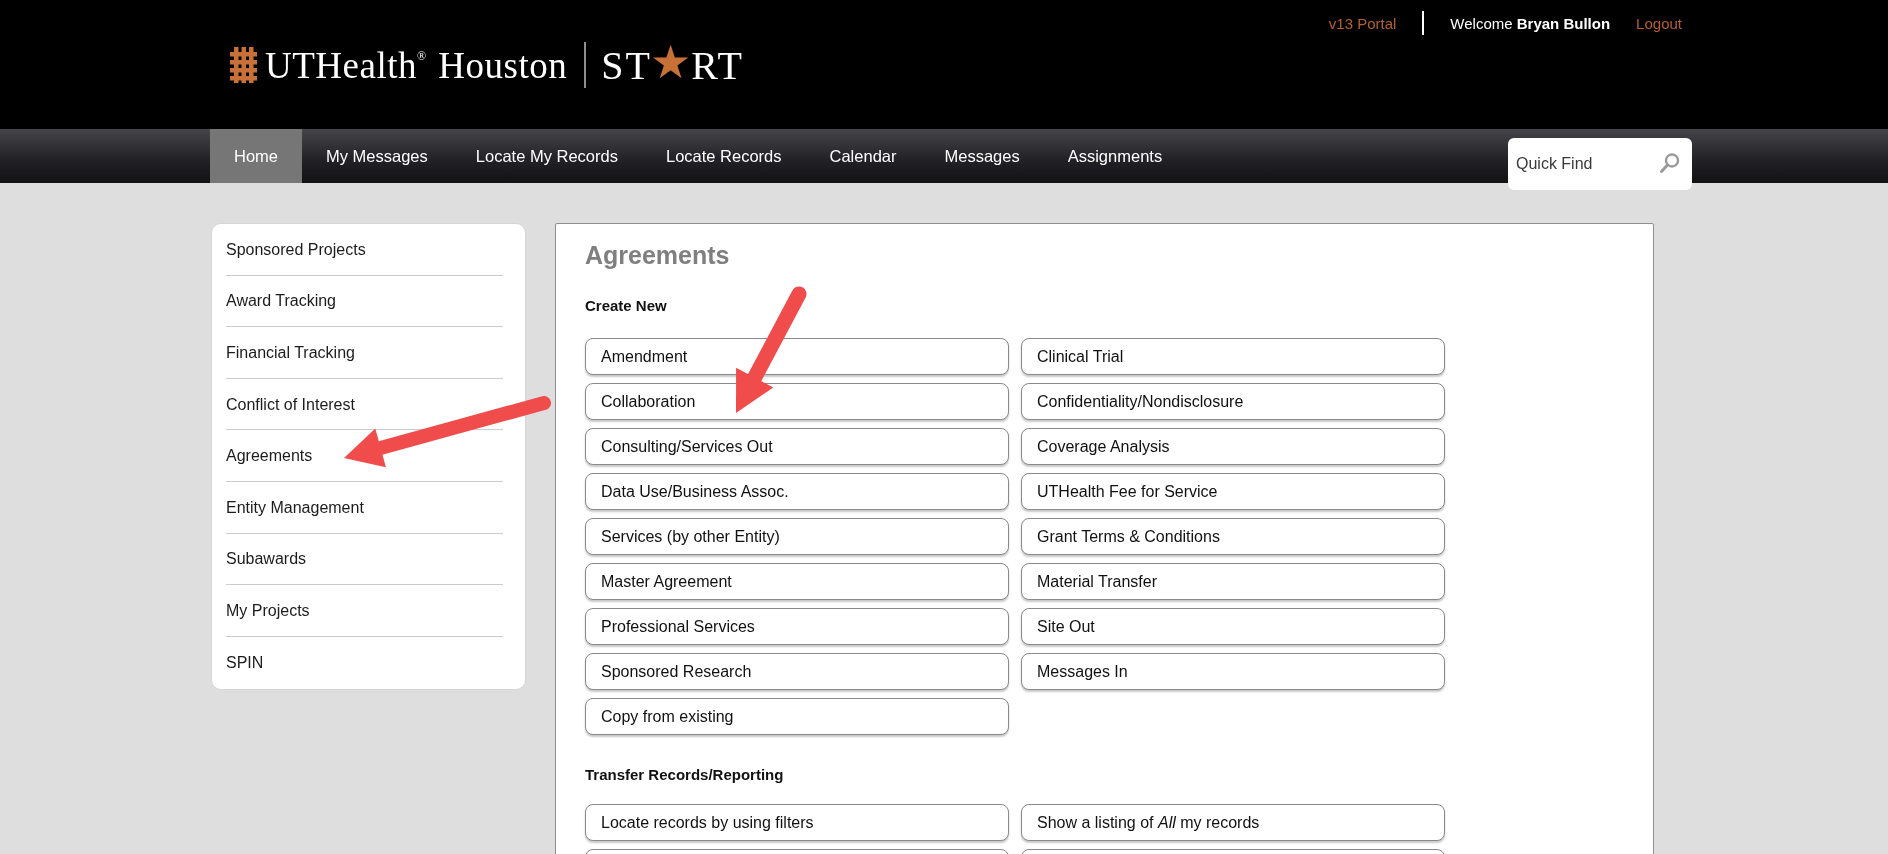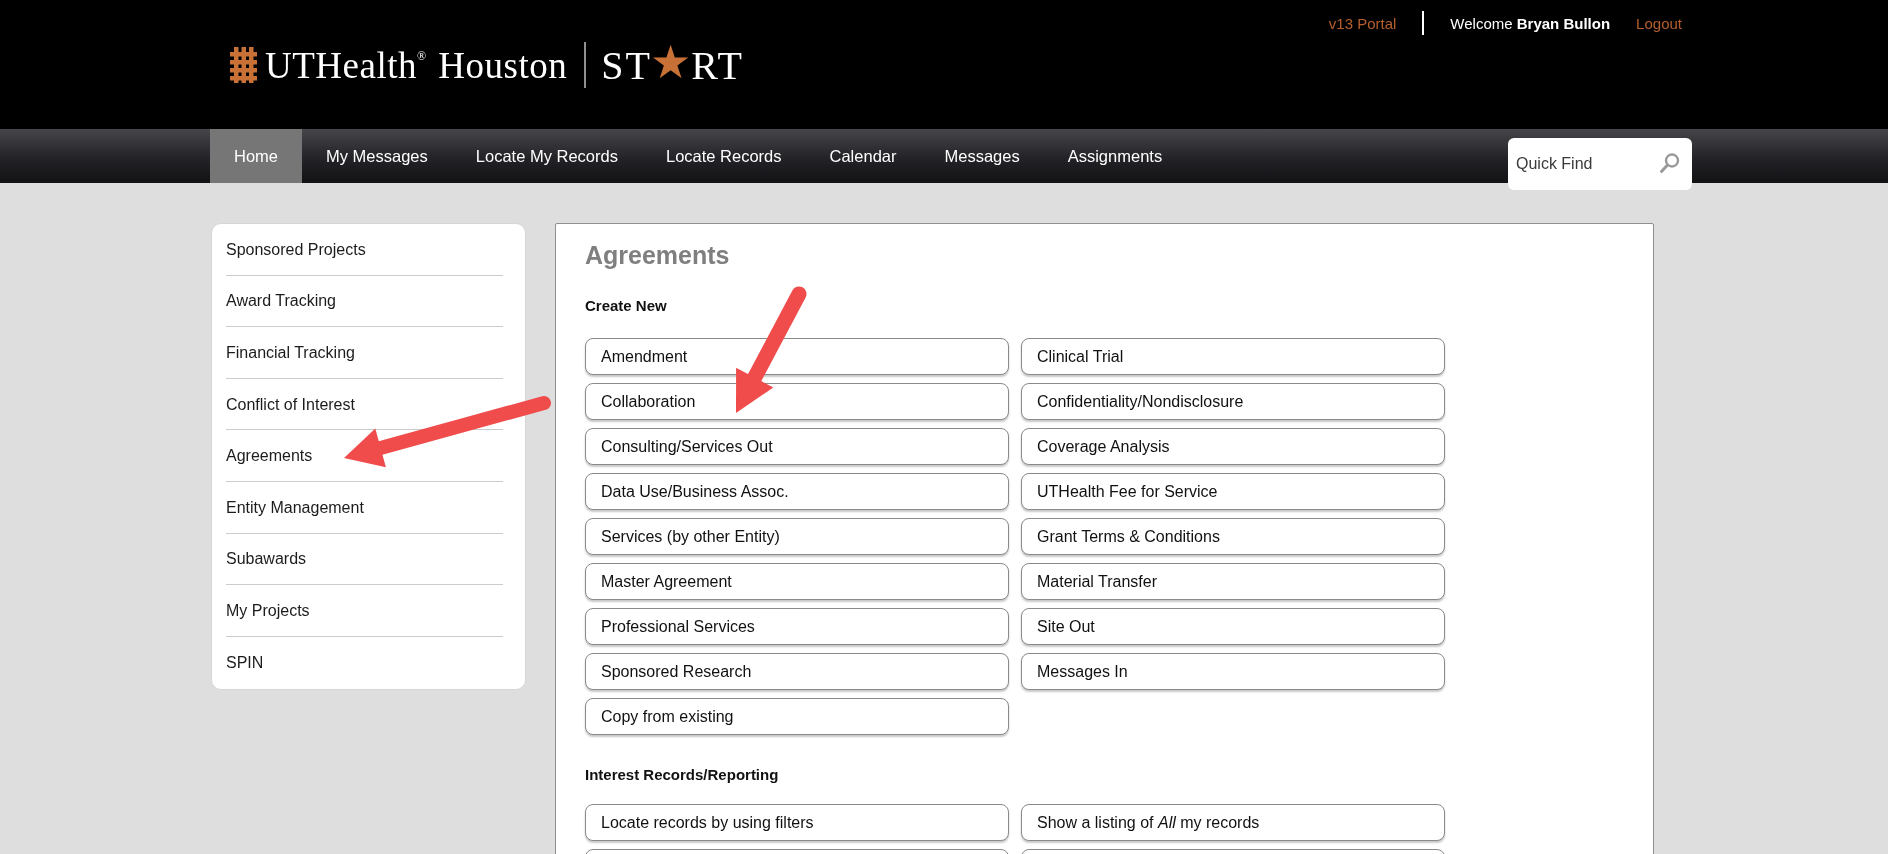--- a/index.html
+++ b/index.html
@@ -194,21 +194,21 @@
     <button class="cbtn">Grant Terms &amp; Conditions</button>
     <button class="cbtn">Master Agreement</button>
     <button class="cbtn">Material Transfer</button>
     <button class="cbtn">Professional Services</button>
     <button class="cbtn">Site Out</button>
     <button class="cbtn">Sponsored Research</button>
     <button class="cbtn">Messages In</button>
     <button class="cbtn">Copy from existing</button>
   </div>
 
-  <div class="section-heading accessing">Interest Records/Reporting</div>
+  <div class="section-heading accessing">Transfer Records/Reporting</div>
 
   <div class="btn-grid second">
     <button class="cbtn">Locate records by using filters</button>
     <button class="cbtn"><span>Show a listing of </span><i>All</i><span> my records</span></button>
   </div>
 
   <div class="btn-grid partial">
     <button class="cbtn"></button>
     <button class="cbtn"></button>
   </div>

